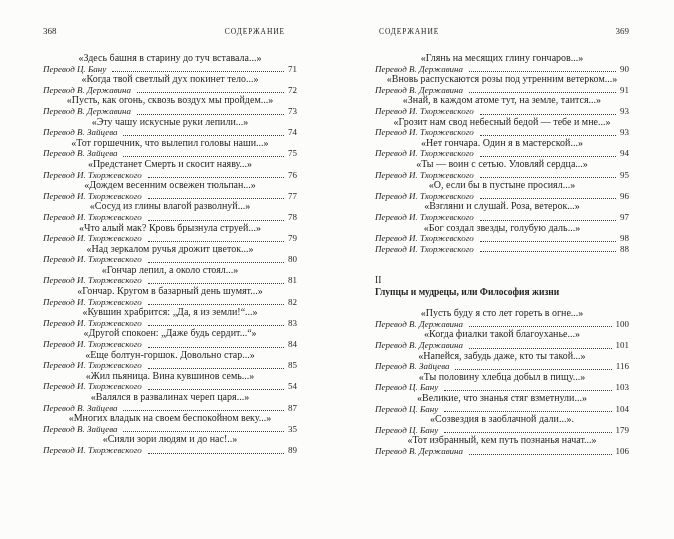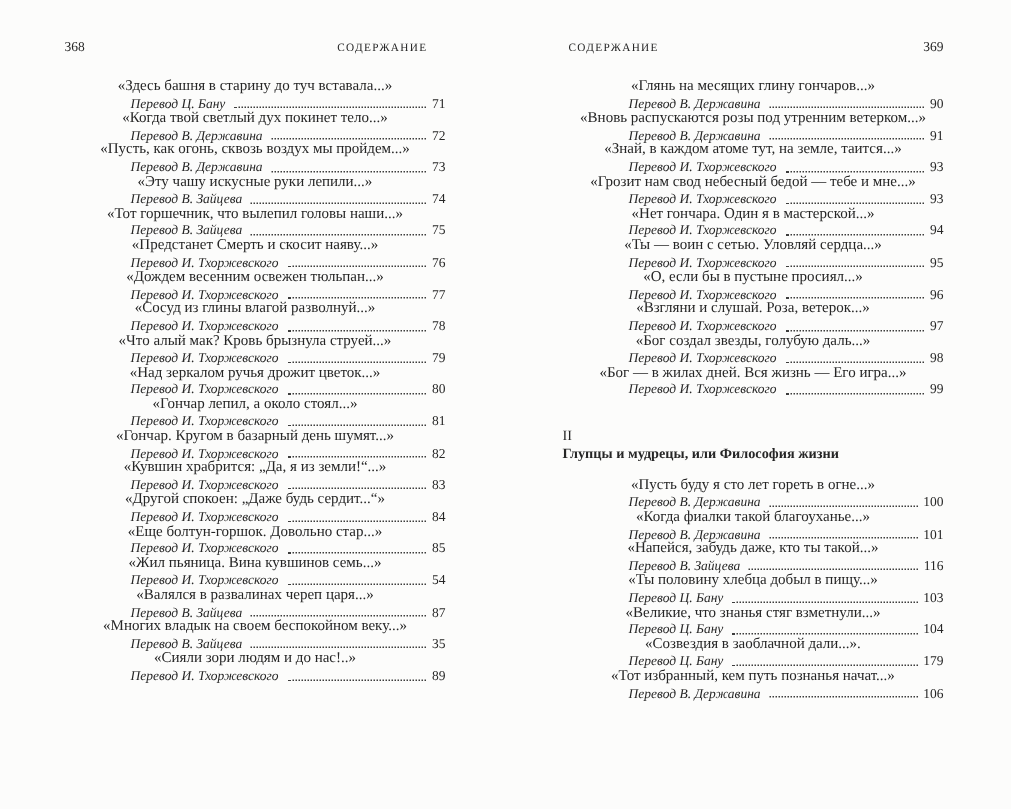--- a/index.html
+++ b/index.html
@@ -50,21 +50,20 @@
     font-size: 10px;
     line-height: 10.6px;
     white-space: nowrap;
     text-align: center;
   }
   .entry-meta {
     display: flex;
     align-items: center;
     font-size: 9px;
     line-height: 10.6px;
-    margin-left: 44px;
   }
   .translator {
     font-style: italic;
     white-space: nowrap;
   }
   .leader {
     flex: 1;
     align-self: flex-end;
     border-bottom: 1px dotted #3d3d3d;
     margin: 0 4px 2px 6px;
@@ -351,25 +350,24 @@
   <div class="entry">
     <div class="entry-title">«Бог создал звезды, голубую даль...»</div>
     <div class="entry-meta">
       <span class="translator">Перевод И. Тхоржевского</span>
       <span class="leader"></span>
       <span class="pagenum">98</span>
     </div>
   </div>
 
   <div class="entry">
-    <div class="entry-title">«Бог — в жилах дней. Вся жизнь — Его игра...»</div>
-    <div class="entry-meta">
-      <span class="translator">Перевод И. Тхоржевского</span>
-      <span class="leader"></span>
-      <span class="pagenum">99</span>
+    <div class="entry-meta">
+      <span class="translator">Перевод И. Тхоржевского</span>
+      <span class="leader"></span>
+      <span class="pagenum">88</span>
     </div>
   </div>
 </div>
     <div class="section-heading">
       <div class="section-number">II</div>
       <div class="section-title">Глупцы и мудрецы, или Философия жизни</div>
     </div>
     <div class="toc">
   <div class="entry">
     <div class="entry-title">«Пусть буду я сто лет гореть в огне...»</div>

